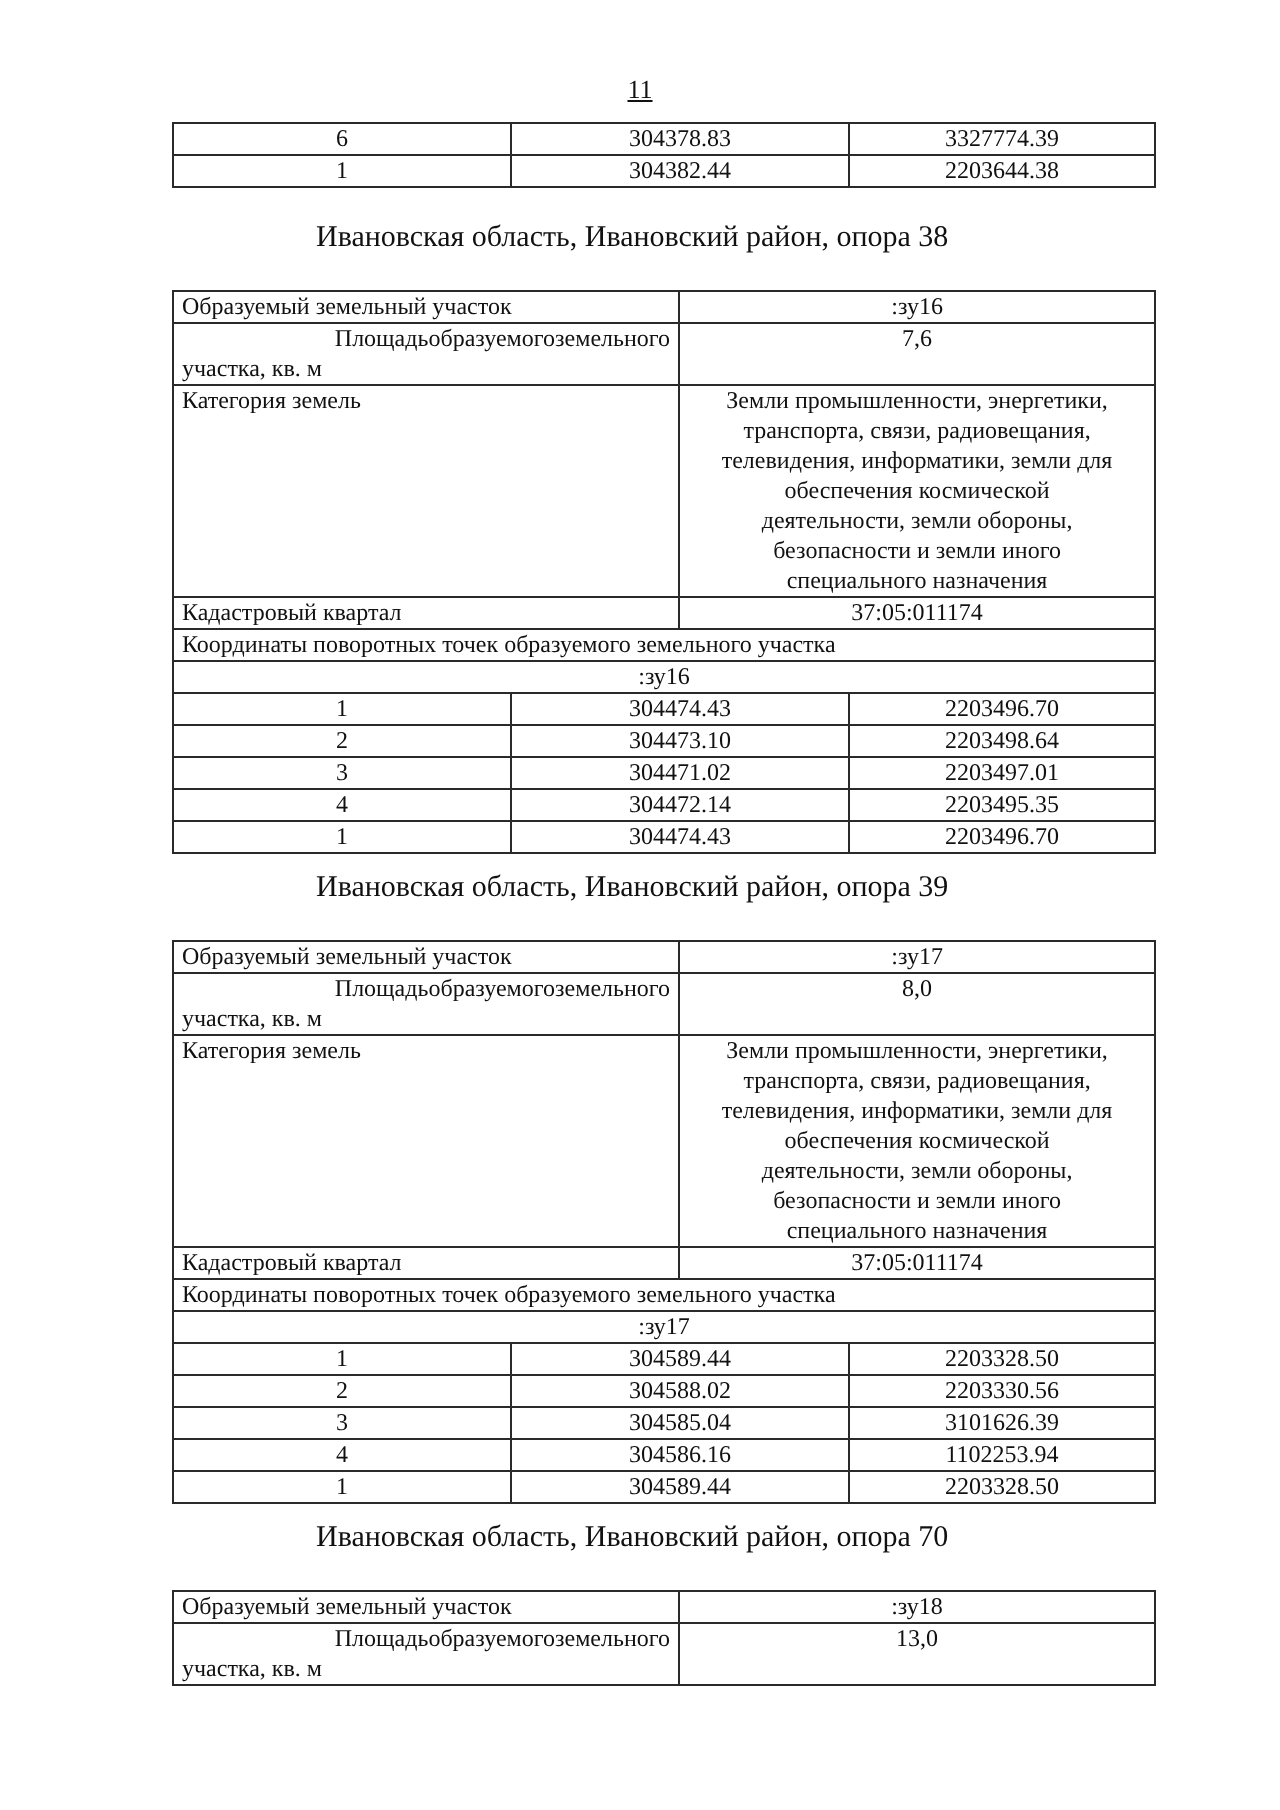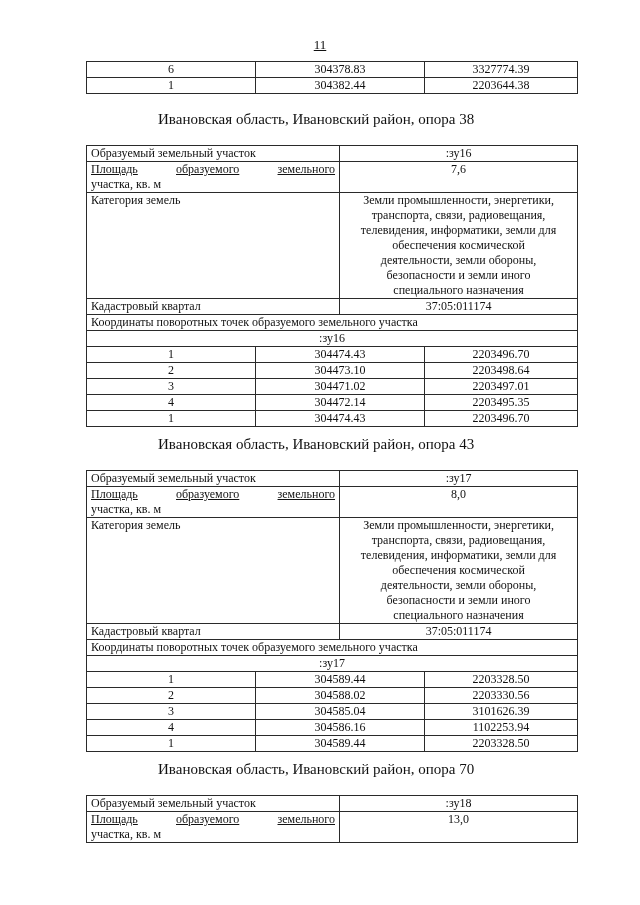--- a/index.html
+++ b/index.html
@@ -21,21 +21,21 @@
     border: 1px solid #2a2a2a; padding: 0 4px; vertical-align: top;
     overflow: hidden;
   }
   td.c { text-align: center; }
   tr.r15 td { height: 14px; }
   .heading {
     position: absolute; left: 131px; font-size: 15px; line-height: 18px;
     white-space: nowrap;
     margin-left: 27px;
   }
-  .just-line { display: flex; justify-content: space-between; text-decoration: underline; }
+  .just-line { display: flex; justify-content: flex-end; }
 </style>
 </head>
 <body>
 
 <div class="page-number">11</div>
 
 <table style="top:61px;">
   <colgroup>
       <col style="width:169px">
       <col style="width:169px">
@@ -123,21 +123,21 @@
     <td class="c">2203495.35</td>
   </tr>
   <tr class="r15">
     <td colspan="2" class="c">1</td>
     <td colspan="2" class="c">304474.43</td>
     <td class="c">2203496.70</td>
   </tr>
 </tbody>
   </table>
 
-<div class="heading" style="top:435px;">Ивановская область, Ивановский район, опора 43</div>
+<div class="heading" style="top:435px;">Ивановская область, Ивановский район, опора 39</div>
 <table style="top:470px;">
   <colgroup>
       <col style="width:84.5px">
       <col style="width:84.5px">
       <col style="width:84px">
       <col style="width:85px">
       <col style="width:153px">
     </colgroup>
   <tbody>
       <tr class="r15">

